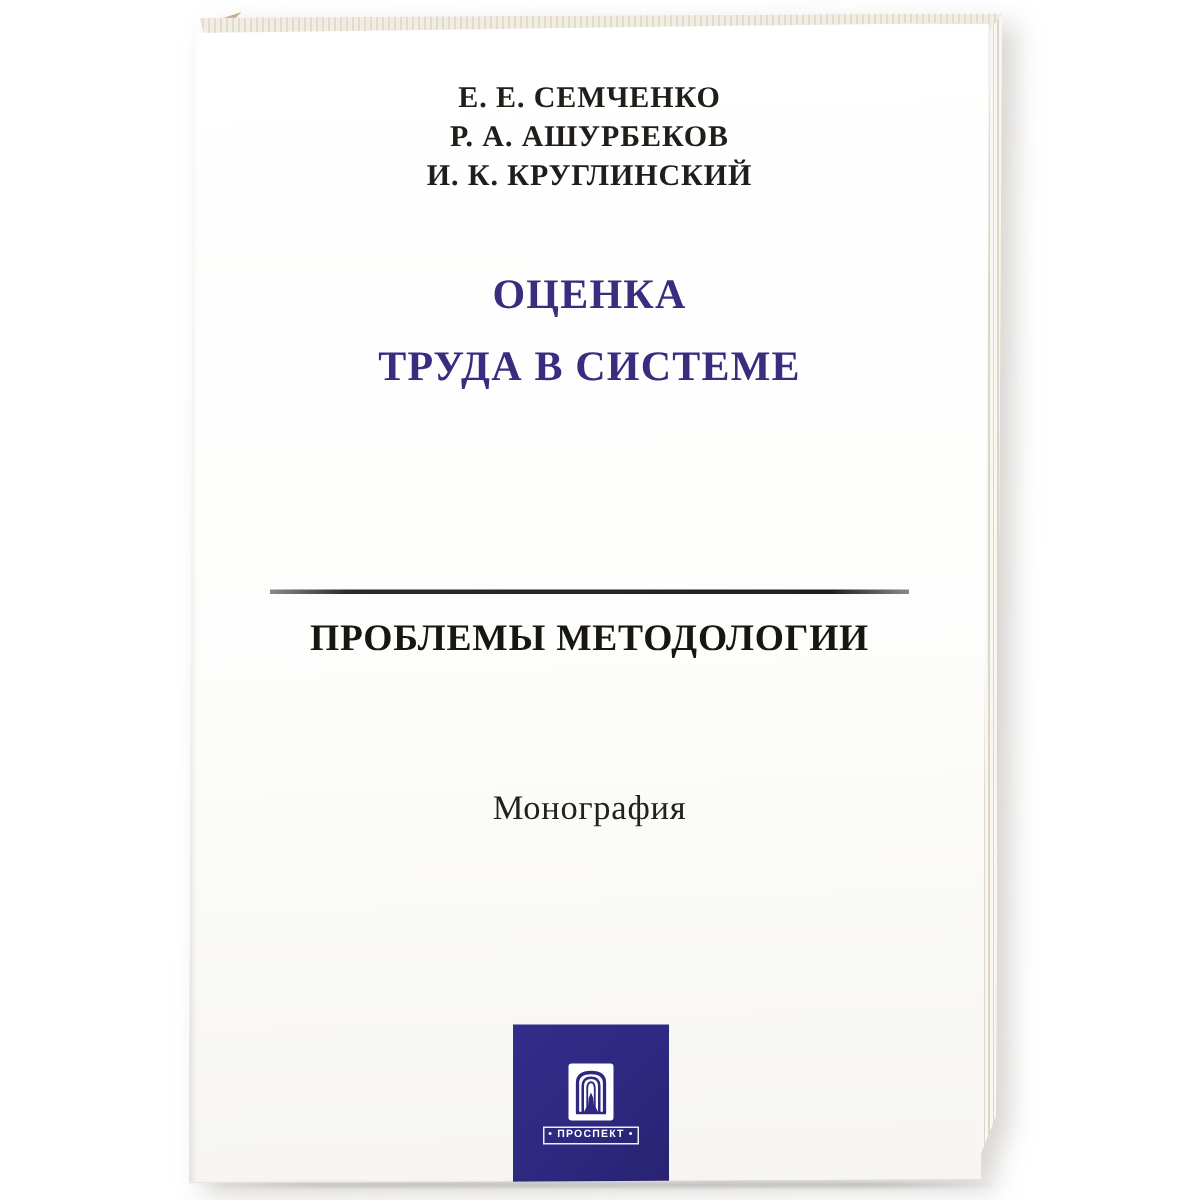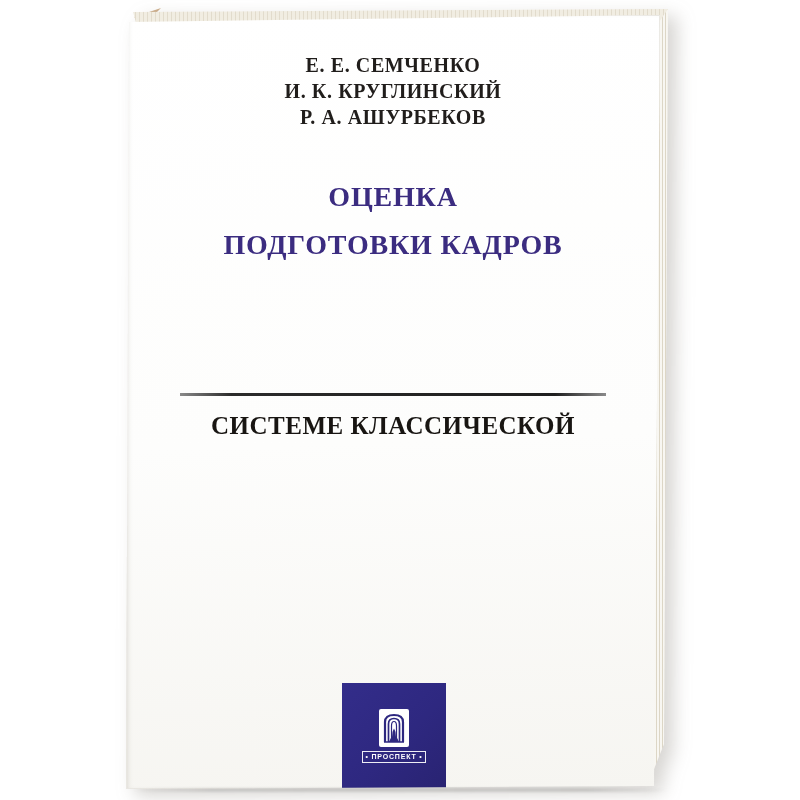--- a/index.html
+++ b/index.html
@@ -72,35 +72,36 @@
 <div class="scene">
   <div class="book">
     <div class="spine-corner"></div>
     <div class="pages-top"></div>
     <div class="pages-side"></div>
 
     <div class="cover">
 
       <div class="centered authors">
         <div>Е. Е. СЕМЧЕНКО</div>
+        <div>Р. А. АШУРБЕКОВ</div>
         <div>И. К. КРУГЛИНСКИЙ</div>
-        <div>Р. А. АШУРБЕКОВ</div>
       </div>
 
       <div class="centered title">
         <div>ОЦЕНКА</div>
-        <div>ПОДГОТОВКИ КАДРОВ</div>
+        <div>ТРУДА В СИСТЕМЕ</div>
       </div>
 
       <div class="divider"></div>
 
       <div class="centered subtitle">
-        <div>СИСТЕМЕ КЛАССИЧЕСКОЙ</div>
+        <div>ПРОБЛЕМЫ МЕТОДОЛОГИИ</div>
       </div>
 
+      <div class="centered edition">Монография</div>
 
       <div class="logo">
         <div class="emblem">
           <svg width="26" height="34" viewBox="0 0 26 34" aria-hidden="true">
             <g fill="none" stroke="#2e2880">
               <path d="M4 31 V11 Q4 4 13 4 Q22 4 22 11 V31" stroke-width="2.2"></path>
               <path d="M7.5 31 V13 Q7.5 7.5 13 7.5 Q18.5 7.5 18.5 13 V31" stroke-width="1.7"></path>
               <path d="M10.5 31 V15 Q10.5 10.5 13 10.5 Q15.5 10.5 15.5 15 V31" stroke-width="1.2"></path>
               <path d="M3 31 H23" stroke-width="1.6"></path>
             </g>

